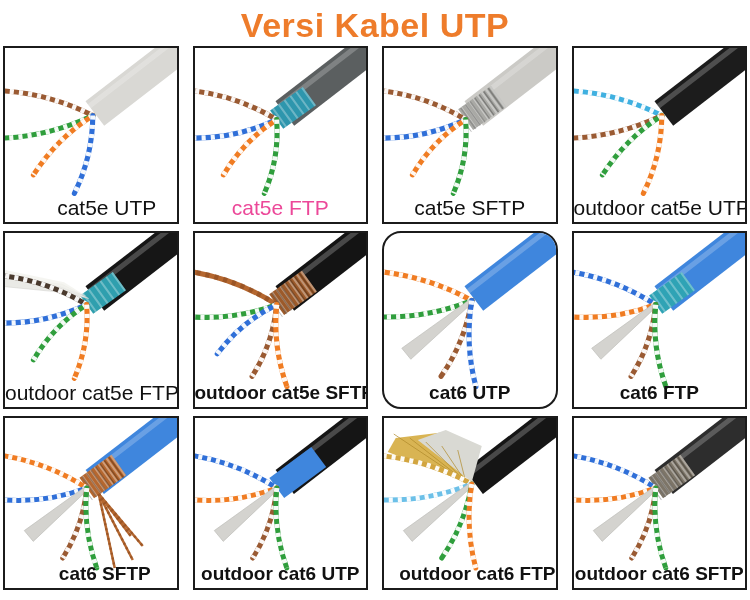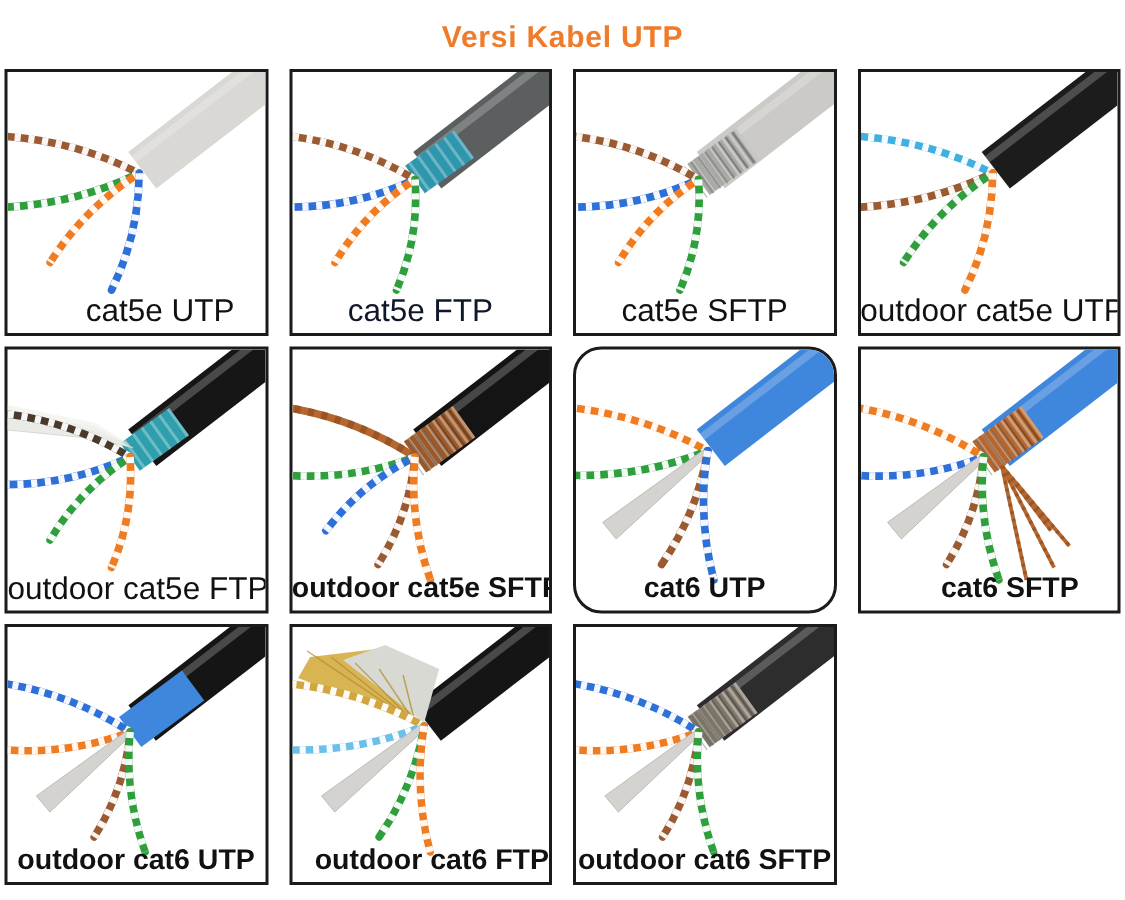--- a/index.html
+++ b/index.html
@@ -3,21 +3,21 @@
 <meta charset="utf-8">
 <style>
   html,body { margin:0; padding:0; background:#ffffff; }
   .page {
     width:750px; height:600px; position:relative; overflow:hidden;
     font-family:"Liberation Sans", sans-serif; background:#ffffff;
   }
   .title {
     height:42px; margin-top:4px;
     display:flex; align-items:center; justify-content:center;
-    font-size:20px; font-weight:bold; letter-spacing:0.5px;
+    font-size:34px; font-weight:bold; letter-spacing:0.5px;
   }
   .grid {
     display:grid;
     grid-template-columns:repeat(4, 1fr);
     grid-template-rows:178px 178px 174px;
     gap:7px 14px;
     padding:0 3px;
   }
   .cell {
     position:relative; background:#ffffff;
@@ -61,21 +61,21 @@
           <line x1="116" y1="47" x2="84" y2="70" stroke="#ffffff" stroke-width="22" stroke-dasharray="2 5" opacity="0.3"></line>
           <path d="M 84 70 Q 47.0 47.5 4 42" fill="none" stroke="#9a5a32" stroke-width="5" stroke-linecap="round"></path>
           <path d="M 84 70 Q 47.0 47.5 4 42" fill="none" stroke="#ffffff" stroke-width="5" stroke-dasharray="4 5" stroke-linecap="butt" opacity="0.95"></path>
           <path d="M 84 70 Q 46.0 87.8 4 88" fill="none" stroke="#2f6fd8" stroke-width="5" stroke-linecap="round"></path>
           <path d="M 84 70 Q 46.0 87.8 4 88" fill="none" stroke="#ffffff" stroke-width="5" stroke-dasharray="4 5" stroke-linecap="butt" opacity="0.95"></path>
           <path d="M 84 70 Q 51.5 90.8 32 124" fill="none" stroke="#f07c22" stroke-width="5" stroke-linecap="round"></path>
           <path d="M 84 70 Q 51.5 90.8 32 124" fill="none" stroke="#ffffff" stroke-width="5" stroke-dasharray="4 5" stroke-linecap="butt" opacity="0.95"></path>
           <path d="M 84 70 Q 86.9 107.5 72 142" fill="none" stroke="#2f9e3c" stroke-width="5" stroke-linecap="round"></path>
           <path d="M 84 70 Q 86.9 107.5 72 142" fill="none" stroke="#ffffff" stroke-width="5" stroke-dasharray="4 5" stroke-linecap="butt" opacity="0.95"></path>
         </svg>
-    <div class="cell-label" style="color: #0f172a; margin-top: 15px;">cat5e FTP</div>
+    <div class="cell-label" style="color: #ec4899; margin-top: 15px;">cat5e FTP</div>
   </div>
 
   <div class="cell" style="border-color: rgb(27, 27, 27);">
     <svg viewBox="0 0 176 170" preserveAspectRatio="xMidYMid slice">
           <line x1="188" y1="-10" x2="92" y2="64" stroke="#cbcac6" stroke-width="30"></line>
           <line x1="182.5054292569463" y1="-17.128091774772404" x2="86.50542925694627" y2="56.8719082252276" stroke="#ffffff" stroke-width="5" opacity="0.22"></line>
           <line x1="116" y1="47" x2="84" y2="70" stroke="#a9a9a5" stroke-width="25"></line>
           <line x1="116" y1="47" x2="84" y2="70" stroke="#ffffff" stroke-width="25" stroke-dasharray="2 3" opacity="0.35"></line>
           <line x1="114" y1="49" x2="82" y2="72" stroke="#000000" stroke-width="25" stroke-dasharray="1.5 4" opacity="0.25"></line>
           <path d="M 84 70 Q 47.0 47.5 4 42" fill="none" stroke="#9a5a32" stroke-width="5" stroke-linecap="round"></path>
@@ -157,20 +157,38 @@
           <path d="M 90 66 Q 47.6 82.9 2 82" fill="none" stroke="#ffffff" stroke-width="5" stroke-dasharray="4 5" stroke-linecap="butt" opacity="0.95"></path>
           <polygon points="88.7,64.4 21.6,112.6 30.4,123.4 91.3,67.6" fill="#d4d3cf" stroke="#b9b8b4" stroke-width="0.6"></polygon>
           <path d="M 90 66 Q 83.3 106.4 60 140" fill="none" stroke="#9a5a32" stroke-width="5" stroke-linecap="round"></path>
           <path d="M 90 66 Q 83.3 106.4 60 140" fill="none" stroke="#ffffff" stroke-width="5" stroke-dasharray="4 5" stroke-linecap="butt" opacity="0.95"></path>
           <path d="M 90 66 Q 83.0 108.4 94 150" fill="none" stroke="#2f6fd8" stroke-width="5" stroke-linecap="round"></path>
           <path d="M 90 66 Q 83.0 108.4 94 150" fill="none" stroke="#ffffff" stroke-width="5" stroke-dasharray="4 5" stroke-linecap="butt" opacity="0.95"></path>
         </svg>
     <div class="cell-label bold" style="color: rgb(17, 17, 17);">cat6 UTP</div>
   </div>
 
+  <div class="cell" style="border-color: rgb(27, 27, 27);">
+    <svg viewBox="0 0 176 170" preserveAspectRatio="xMidYMid slice">
+          <line x1="188" y1="-10" x2="92" y2="64" stroke="#3f86dd" stroke-width="30"></line>
+          <line x1="182.5054292569463" y1="-17.128091774772404" x2="86.50542925694627" y2="56.8719082252276" stroke="#ffffff" stroke-width="5" opacity="0.22"></line>
+          <line x1="116" y1="47" x2="84" y2="70" stroke="#2fa3b5" stroke-width="22"></line>
+          <line x1="116" y1="47" x2="84" y2="70" stroke="#ffffff" stroke-width="22" stroke-dasharray="2 5" opacity="0.3"></line>
+          <path d="M 84 70 Q 46.3 45.6 2 38" fill="none" stroke="#2f6fd8" stroke-width="5" stroke-linecap="round"></path>
+          <path d="M 84 70 Q 46.3 45.6 2 38" fill="none" stroke="#ffffff" stroke-width="5" stroke-dasharray="4 5" stroke-linecap="butt" opacity="0.95"></path>
+          <path d="M 84 70 Q 44.3 84.9 2 82" fill="none" stroke="#f07c22" stroke-width="5" stroke-linecap="round"></path>
+          <path d="M 84 70 Q 44.3 84.9 2 82" fill="none" stroke="#ffffff" stroke-width="5" stroke-dasharray="4 5" stroke-linecap="butt" opacity="0.95"></path>
+          <polygon points="82.7,68.5 21.5,112.6 30.5,123.4 85.3,71.5" fill="#d4d3cf" stroke="#b9b8b4" stroke-width="0.6"></polygon>
+          <path d="M 84 70 Q 80.5 107.9 60 140" fill="none" stroke="#9a5a32" stroke-width="5" stroke-linecap="round"></path>
+          <path d="M 84 70 Q 80.5 107.9 60 140" fill="none" stroke="#ffffff" stroke-width="5" stroke-dasharray="4 5" stroke-linecap="butt" opacity="0.95"></path>
+          <path d="M 84 70 Q 80.1 111.1 94 150" fill="none" stroke="#2f9e3c" stroke-width="5" stroke-linecap="round"></path>
+          <path d="M 84 70 Q 80.1 111.1 94 150" fill="none" stroke="#ffffff" stroke-width="5" stroke-dasharray="4 5" stroke-linecap="butt" opacity="0.95"></path>
+        </svg>
+    <div class="cell-label bold" style="color: rgb(17, 17, 17);">cat6 FTP</div>
+  </div>
 
   <div class="cell" style="border-color: rgb(27, 27, 27);">
     <svg viewBox="0 0 176 170" preserveAspectRatio="xMidYMid slice">
           <line x1="188" y1="-10" x2="92" y2="64" stroke="#3f86dd" stroke-width="30"></line>
           <line x1="182.5054292569463" y1="-17.128091774772404" x2="86.50542925694627" y2="56.8719082252276" stroke="#ffffff" stroke-width="5" opacity="0.22"></line>
           <line x1="116" y1="47" x2="84" y2="70" stroke="#b5672f" stroke-width="25"></line>
           <line x1="116" y1="47" x2="84" y2="70" stroke="#ffffff" stroke-width="25" stroke-dasharray="2 3" opacity="0.35"></line>
           <line x1="114" y1="49" x2="82" y2="72" stroke="#000000" stroke-width="25" stroke-dasharray="1.5 4" opacity="0.25"></line>
           <path d="M 84 70 Q 46.3 45.6 2 38" fill="none" stroke="#f07c22" stroke-width="5" stroke-linecap="round"></path>
           <path d="M 84 70 Q 46.3 45.6 2 38" fill="none" stroke="#ffffff" stroke-width="5" stroke-dasharray="4 5" stroke-linecap="butt" opacity="0.95"></path>

